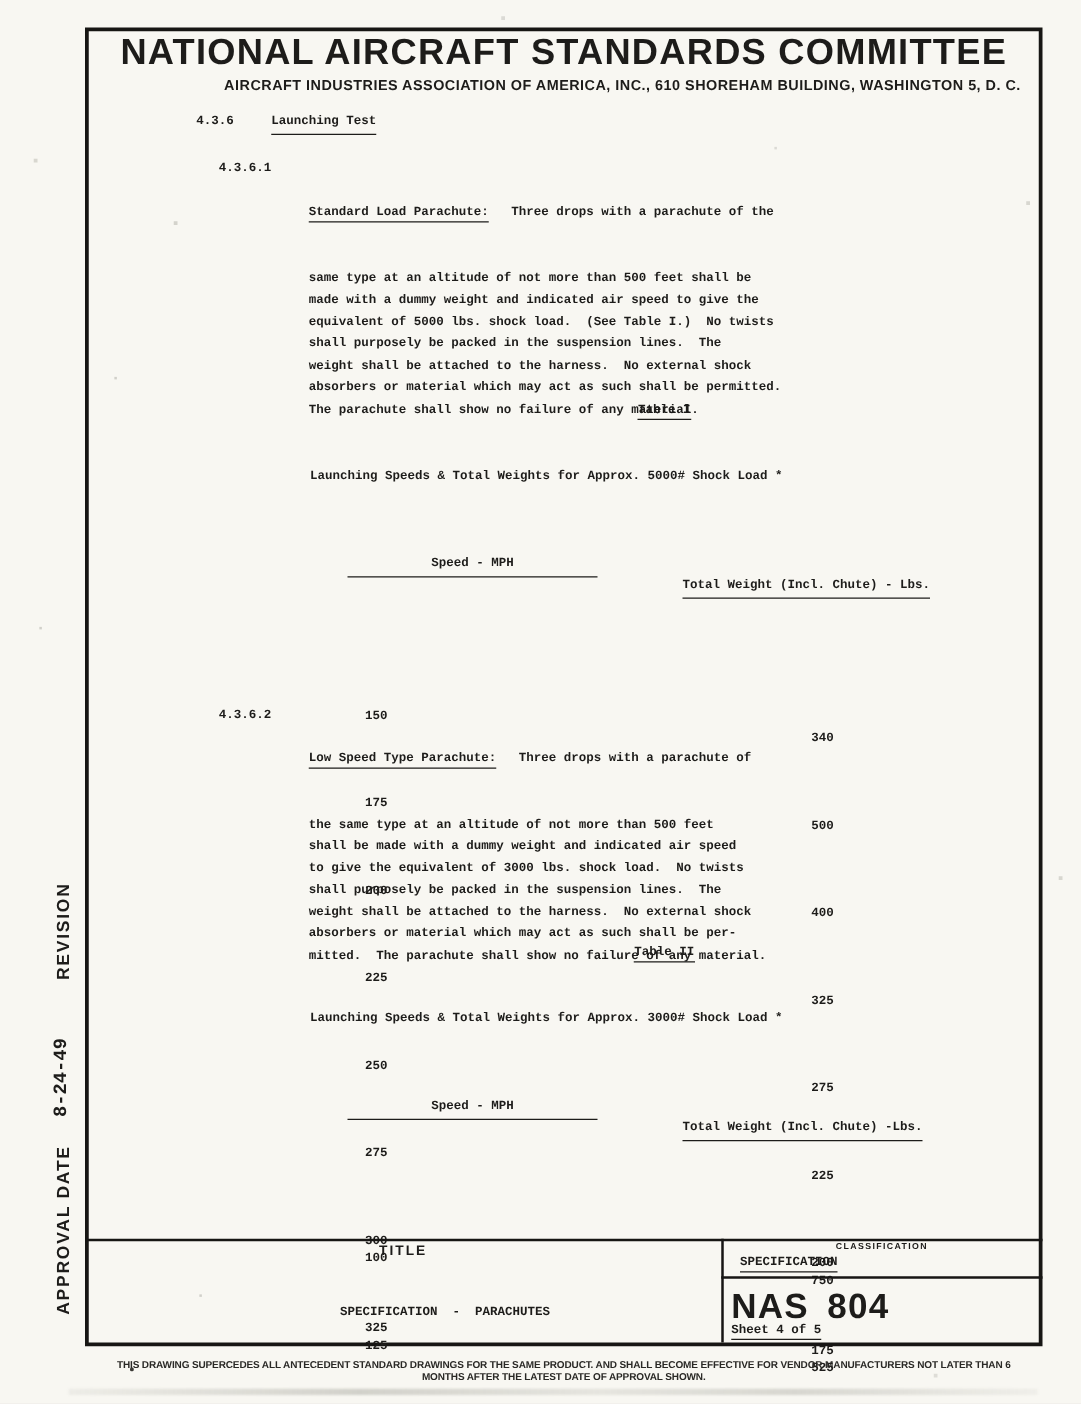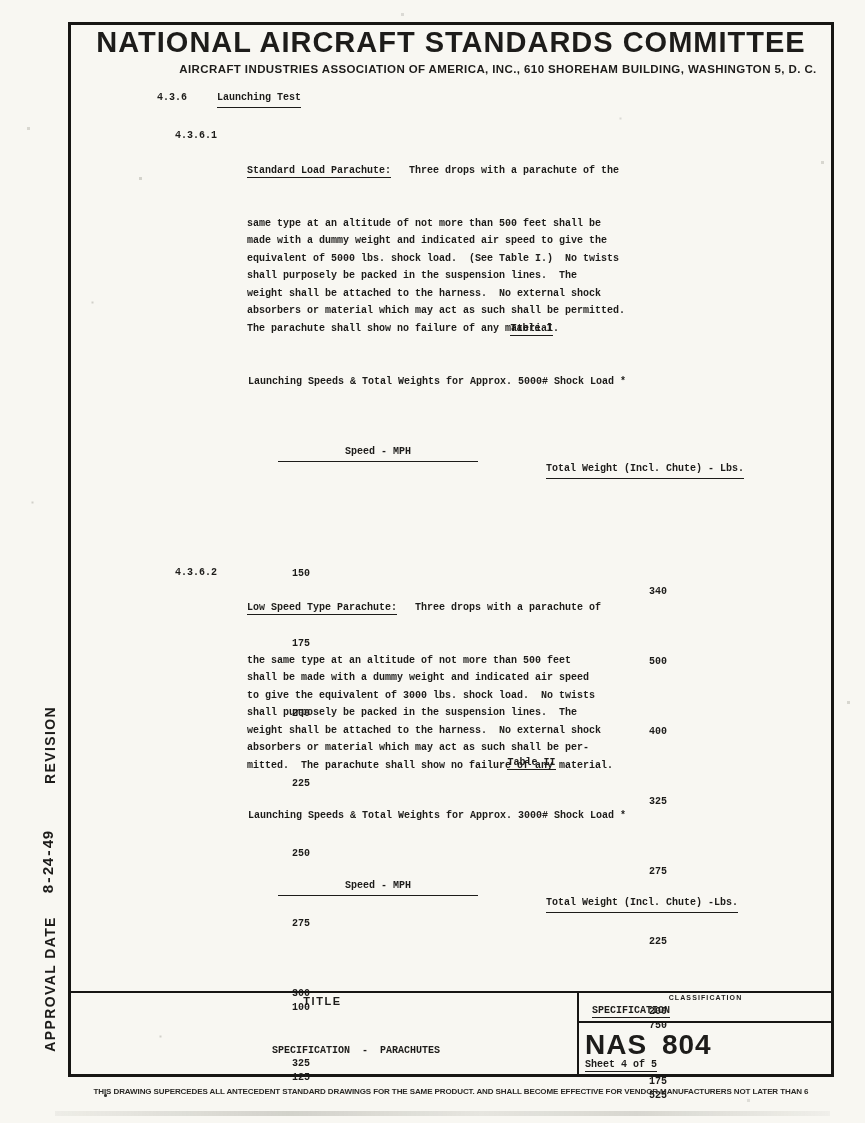--- a/index.html
+++ b/index.html
@@ -228,18 +228,19 @@
   <div class="tb-title-label">TITLE</div>
   <div class="tw tb-title-value">SPECIFICATION  -  PARACHUTES</div>
   <div class="tb-class-label">CLASSIFICATION</div>
   <div class="tw tb-class-value"><span class="u">SPECIFICATION</span></div>
   <div class="tb-nas">NAS 804</div>
   <div class="tw tb-sheet"><span class="u">Sheet 4 of 5</span></div>
 
   <div class="legal-dot"></div>
   <div class="legal">
     <div>THIS DRAWING SUPERCEDES ALL  ANTECEDENT STANDARD DRAWINGS FOR THE SAME PRODUCT. AND SHALL BECOME EFFECTIVE FOR VENDOR MANUFACTURERS NOT LATER THAN 6</div>
+    <div>MONTHS AFTER THE LATEST DATE OF APPROVAL SHOWN.</div>
   </div>
 
   <div class="streak"></div>
   <div class="specks"></div>
 
 </div>
 
 </body></html>

